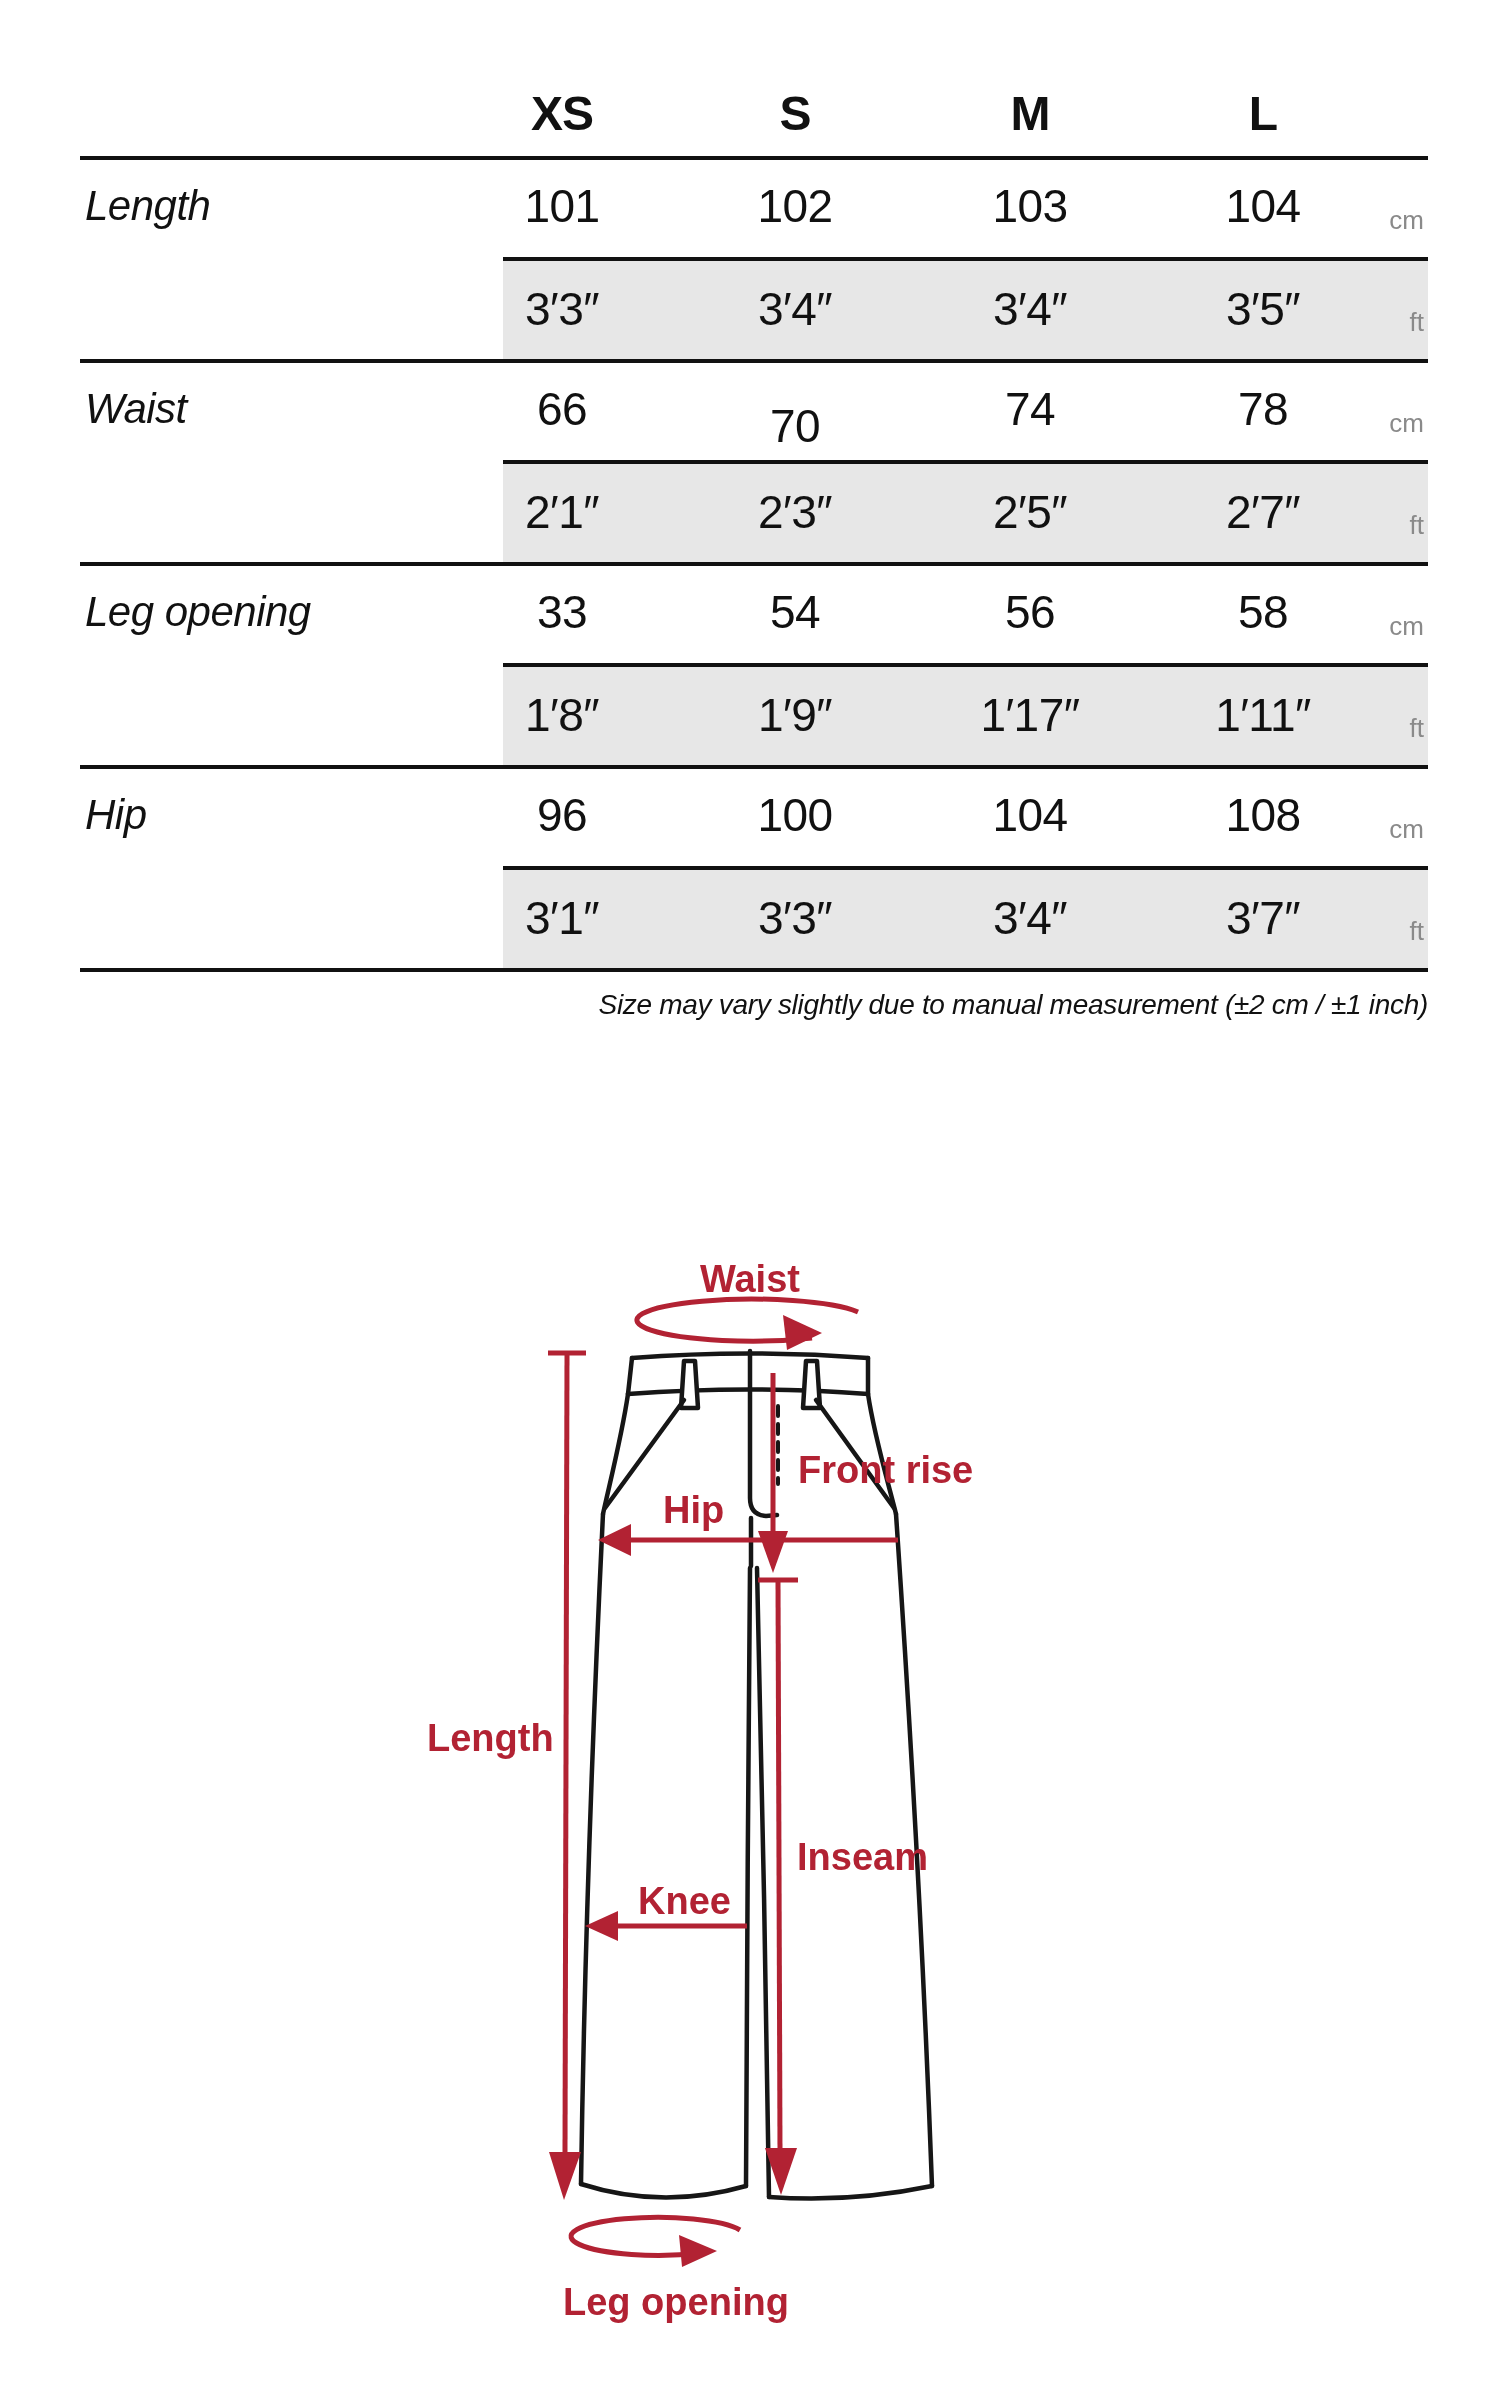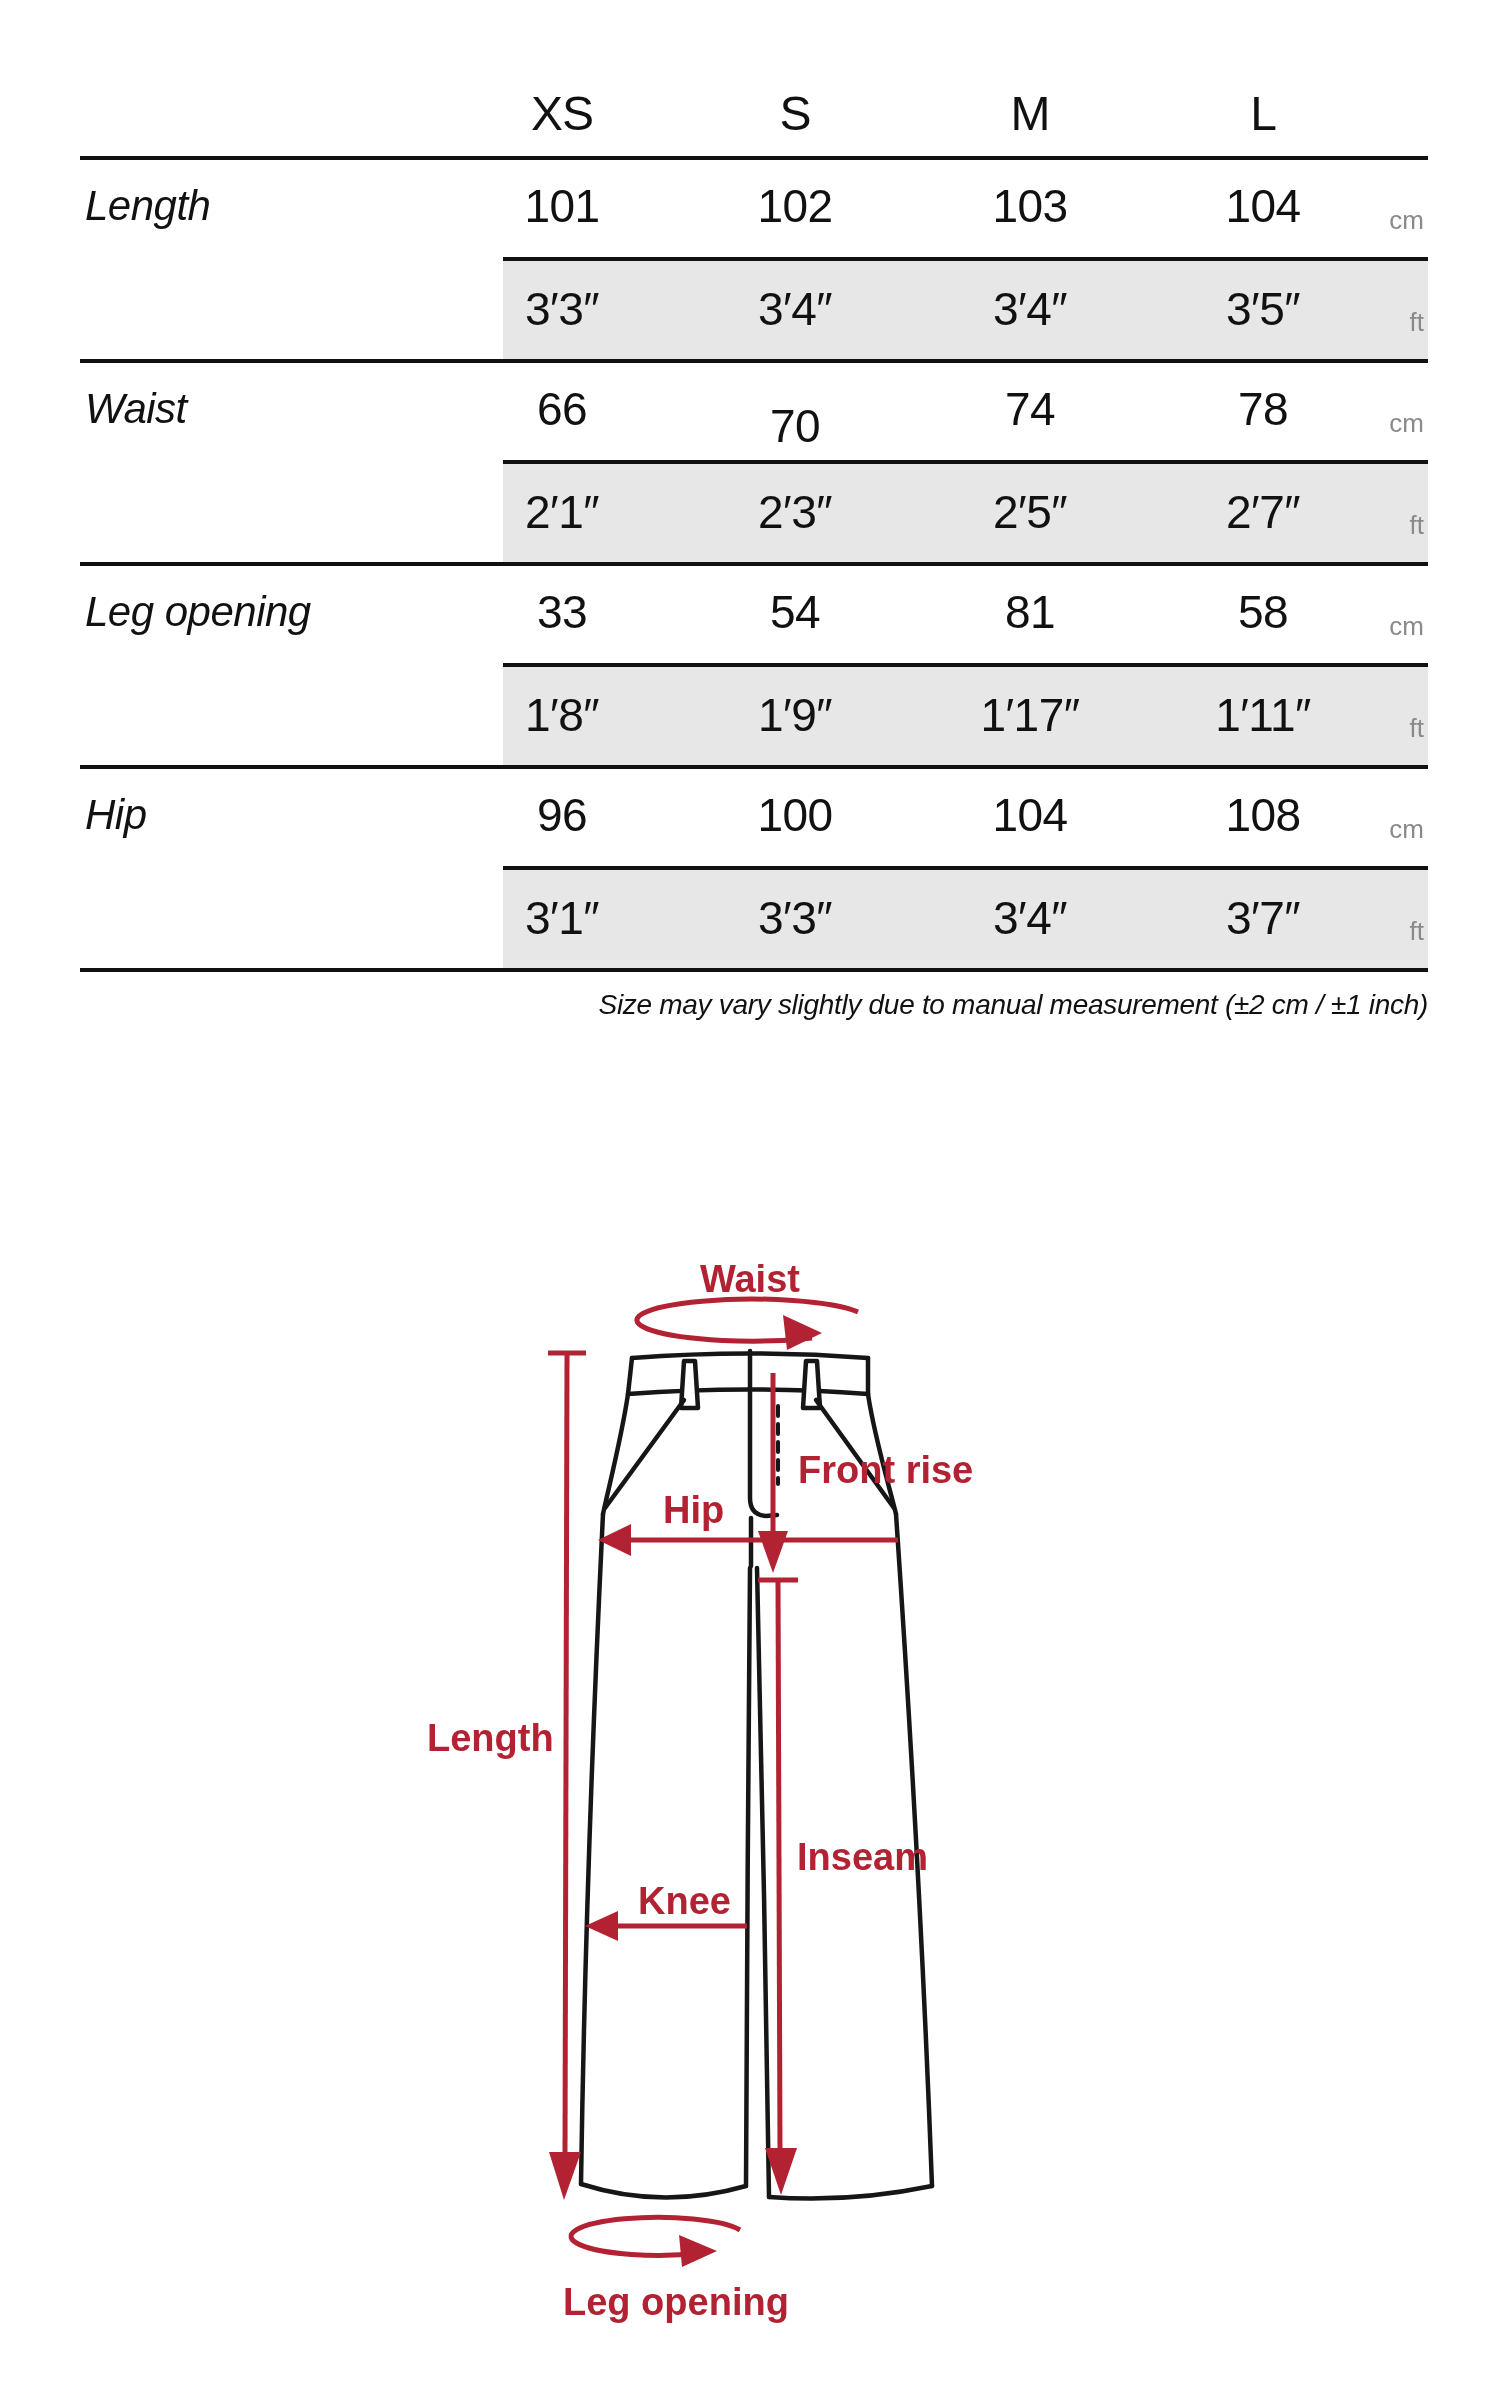--- a/index.html
+++ b/index.html
@@ -7,21 +7,21 @@
     position:relative;width:1500px;height:2400px;background:#ffffff;overflow:hidden;
     font-family:"Liberation Sans","DejaVu Sans",sans-serif;color:#111;
   }
   
   .rule{position:absolute;background:#111;height:4px;}
   .rule-full{left:80px;width:1348px;}
   .rule-part{left:503px;width:925px;}
   .band{position:absolute;left:503px;width:925px;height:98px;background:#e7e7e7;}
   .hdr{
     position:absolute;transform:translate(-50%,-50%);
-    font-size:48px;font-weight:normal;letter-spacing:-1px;white-space:nowrap;
+    font-size:48px;font-weight:bold;letter-spacing:-1px;white-space:nowrap;
   }
   .val{
     position:absolute;transform:translate(-50%,-50%);
     font-size:46px;letter-spacing:-0.5px;white-space:nowrap;
   }
   .rowlabel{
     position:absolute;left:85px;transform:translateY(-50%);
     font-size:42px;font-style:italic;letter-spacing:-0.5px;white-space:nowrap;
   }
   .unit{
@@ -83,21 +83,21 @@
     <span class="unit" style="top:423px">cm</span>
     <span class="val" style="left:562px;top:512px">2′1″</span>
     <span class="val" style="left:795px;top:512px">2′3″</span>
     <span class="val" style="left:1030px;top:512px">2′5″</span>
     <span class="val" style="left:1263px;top:512px">2′7″</span>
     <span class="unit" style="top:525px">ft</span>
 
     <span class="rowlabel" style="top:612px">Leg opening</span>
     <span class="val" style="left:562px;top:612px">33</span>
     <span class="val" style="left:795px;top:612px">54</span>
-    <span class="val" style="left:1030px;top:612px">81</span>
+    <span class="val" style="left:1030px;top:612px">56</span>
     <span class="val" style="left:1263px;top:612px">58</span>
     <span class="unit" style="top:626px">cm</span>
     <span class="val" style="left:562px;top:715px">1′8″</span>
     <span class="val" style="left:795px;top:715px">1′9″</span>
     <span class="val" style="left:1030px;top:715px">1′17″</span>
     <span class="val" style="left:1263px;top:715px">1′11″</span>
     <span class="unit" style="top:728px">ft</span>
 
     <span class="rowlabel" style="top:815px">Hip</span>
     <span class="val" style="left:562px;top:815px">96</span>

